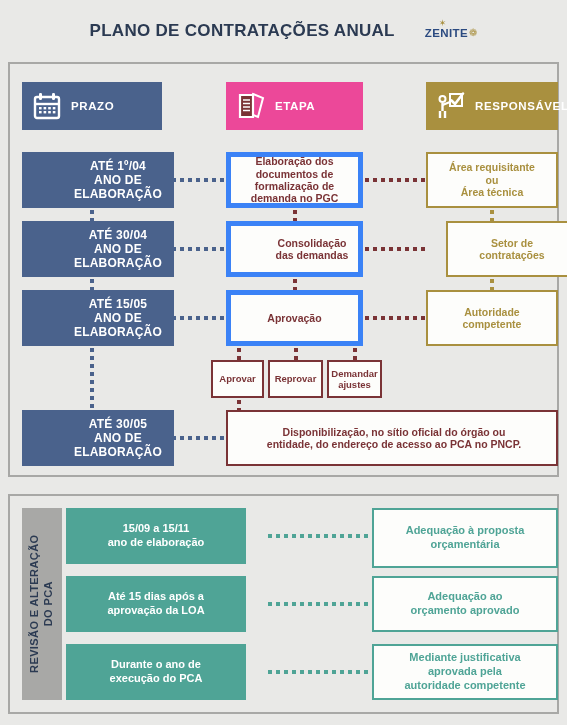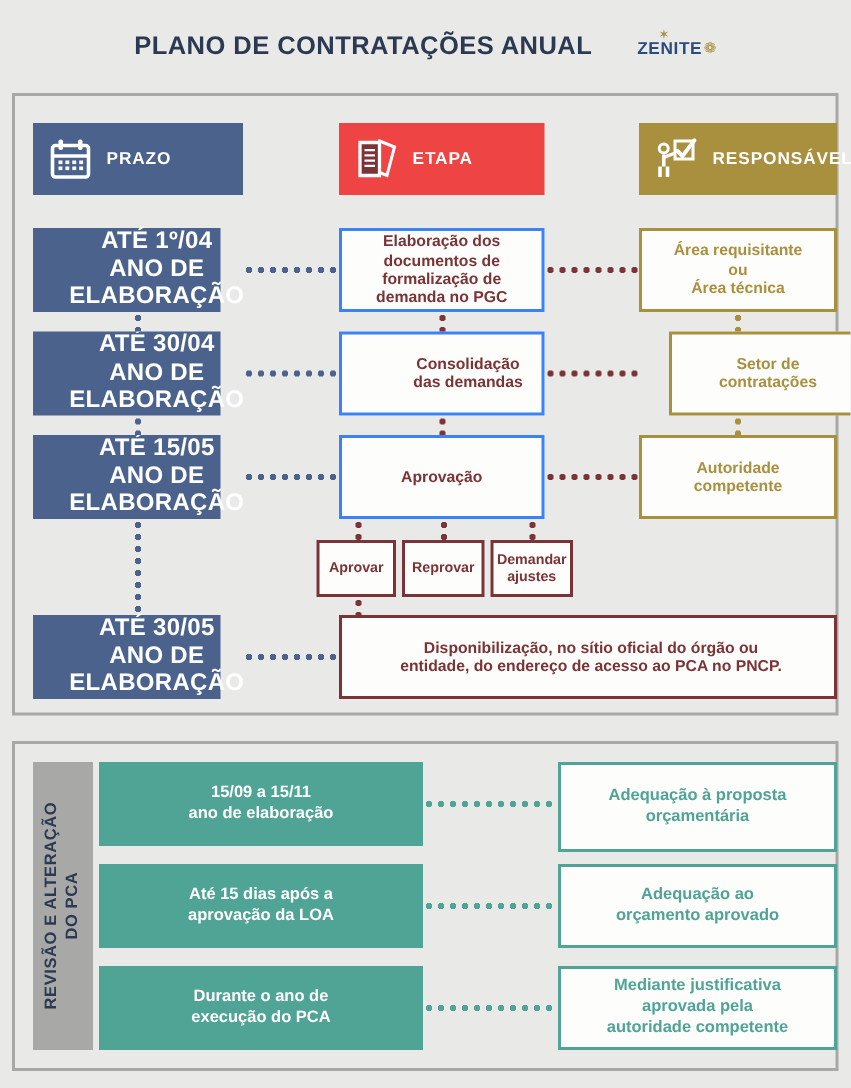--- a/index.html
+++ b/index.html
@@ -74,46 +74,46 @@
     display: flex;
     align-items: center;
     gap: 9px;
     padding-left: 10px;
     color: #ffffff;
     font-size: 11.5px;
     font-weight: bold;
     letter-spacing: 0.6px;
   }
   .col-prazo { left: 12px;  width: 140px; background: #4a628c; }
-  .col-etapa { left: 216px; width: 137px; background: #ef4444; }
+  .col-etapa { left: 216px; width: 137px; background: #ec4899; }
   .col-resp  { left: 416px; width: 132px; background: #a9903f; }
   .col-head .icon { flex: 0 0 auto; display: block; }
 
   
   .box {
     position: absolute;
     display: flex;
     align-items: center;
     justify-content: center;
     text-align: center;
     line-height: 1.18;
   }
   .box-prazo {
-    left: 12px; width: 125px;
+    left: 12px; width: 152px;
     background: #4a628c;
     color: #ffffff;
-    font-size: 16px;
+    font-size: 12px;
     font-weight: bold;
     letter-spacing: 0.2px;
     padding-left: 40px;
   }
   .box-etapa {
     left: 216px; width: 137px;
     background: #fdfdfb;
-    border: 2px solid #3b82f6;
+    border: 5px solid #3b82f6;
     color: #7a3336;
     font-size: 10.5px;
     font-weight: bold;
   }
   .box-resp {
     left: 416px; width: 132px;
     background: #fdfdfb;
     border: 2px solid #a9903f;
     color: #a9903f;
     font-size: 10.5px;
@@ -172,21 +172,21 @@
     white-space: nowrap;
     font-size: 11px;
     font-weight: bold;
     color: #2b3a52;
     letter-spacing: 0.4px;
     text-align: center;
     line-height: 1.25;
   }
   .rev-left {
     position: absolute;
-    left: 56px; width: 216px;
+    left: 56px; width: 180px;
     background: #4fa496;
     color: #ffffff;
     font-size: 11px;
     font-weight: bold;
     display: flex;
     align-items: center;
     justify-content: center;
     text-align: center;
     line-height: 1.25;
   }

